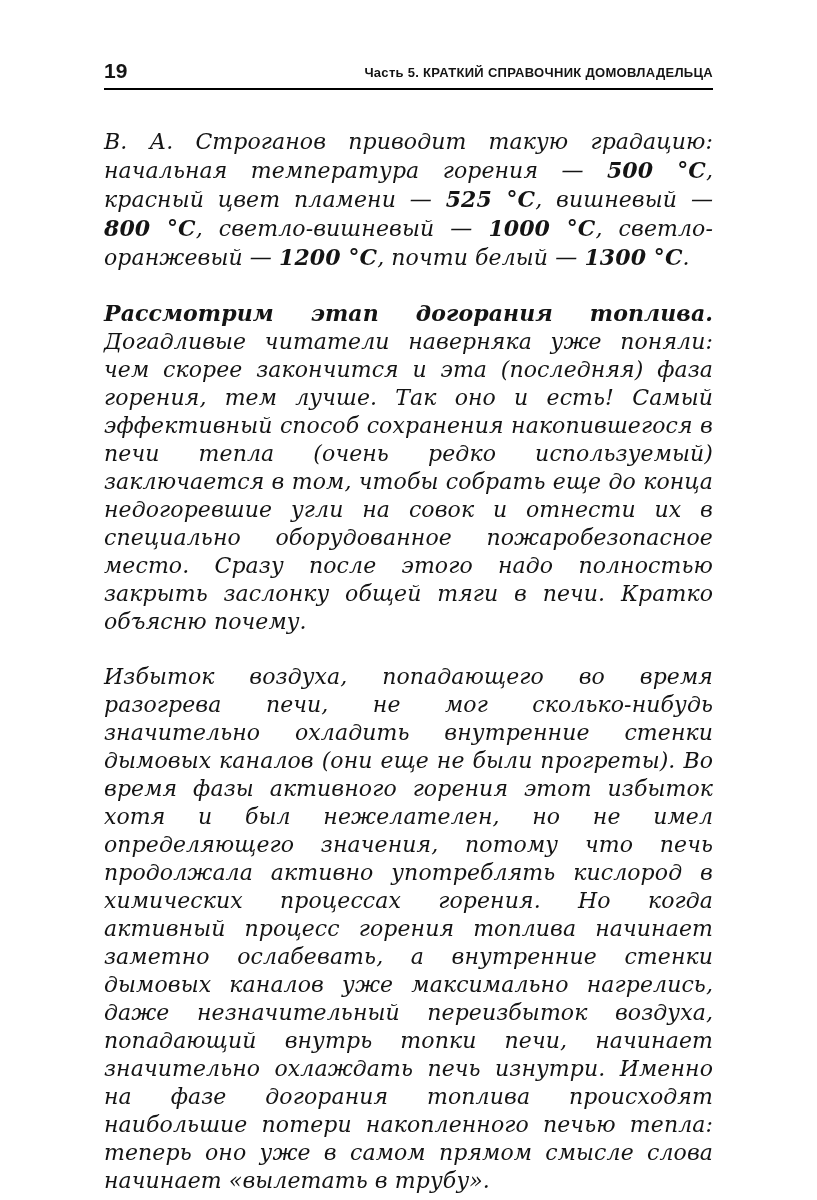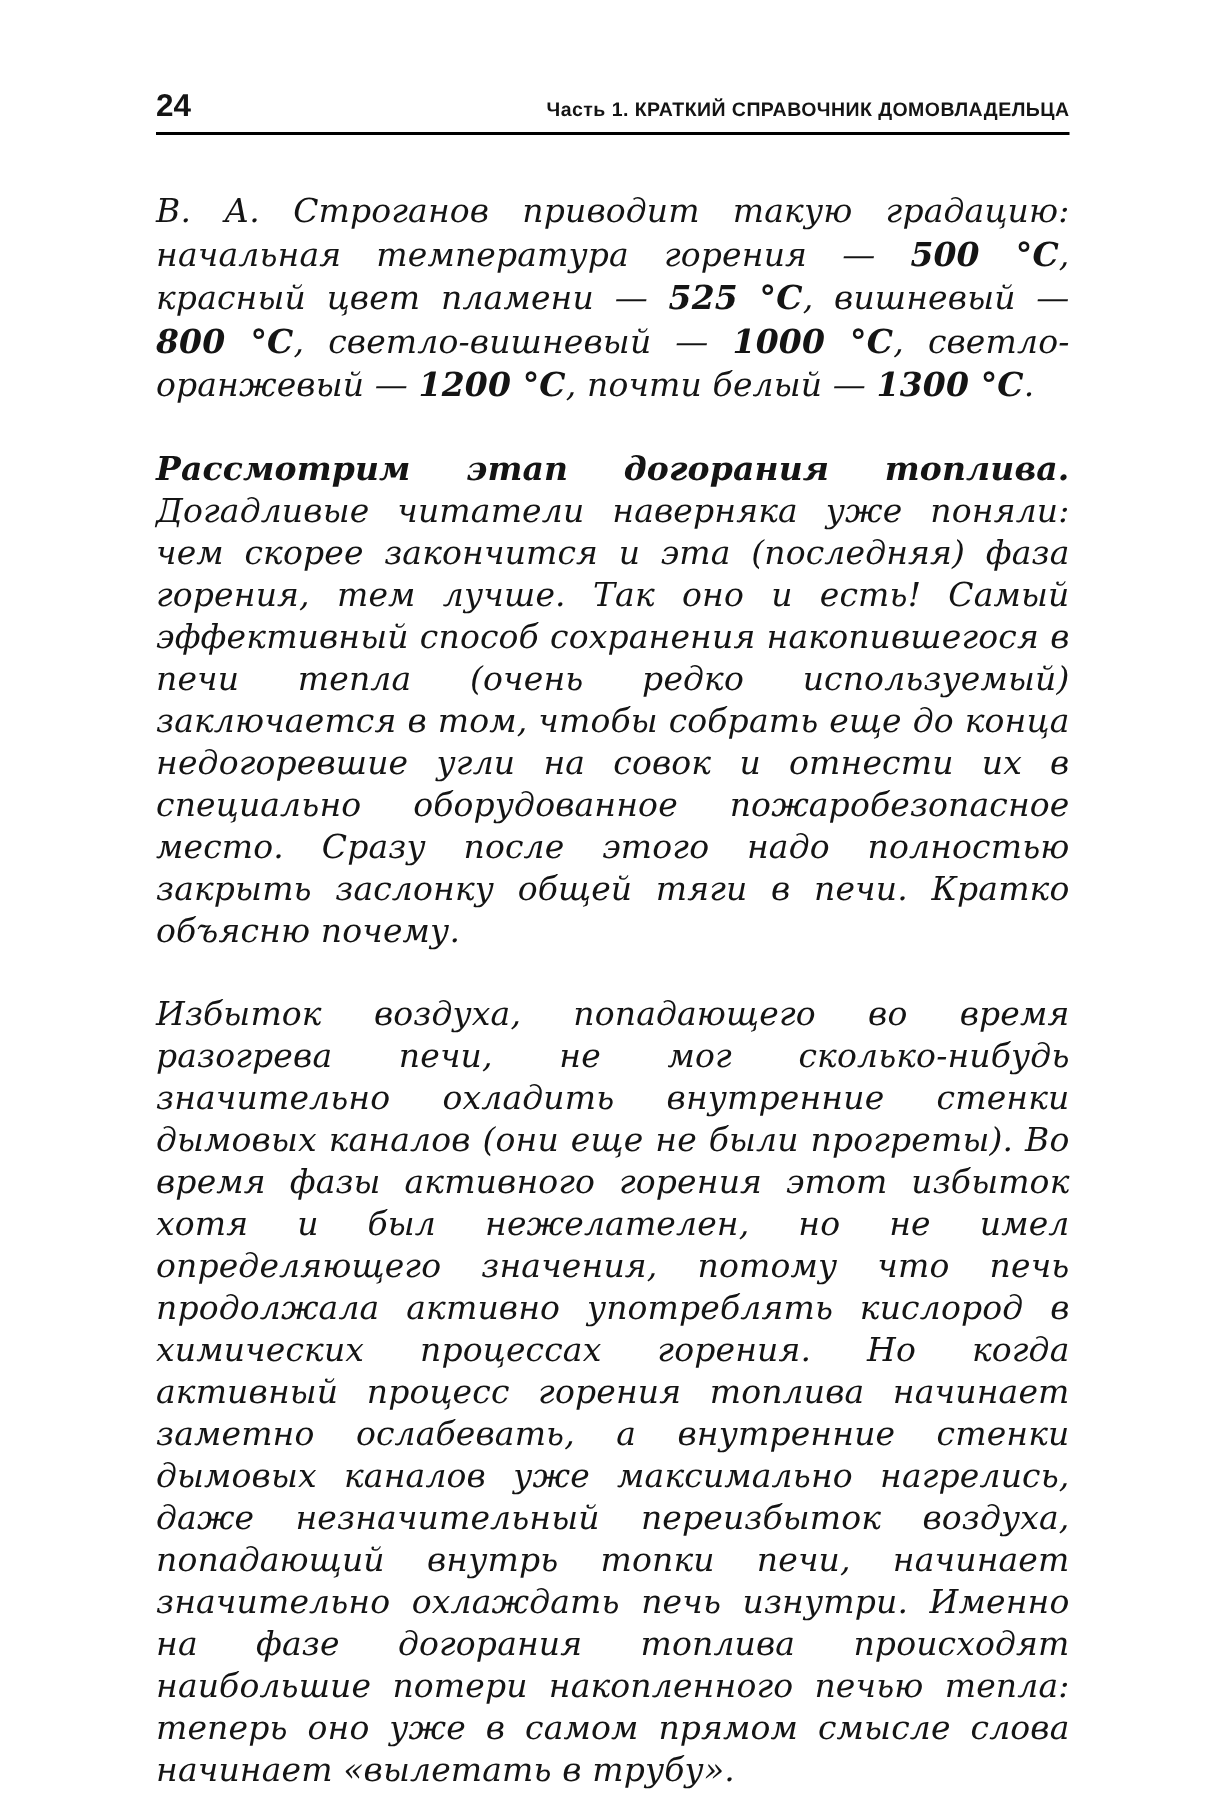--- a/index.html
+++ b/index.html
@@ -56,22 +56,22 @@
     }
     .b {
       font-weight: bold;
     }
   </style>
 </head>
 <body>
 
 <div class="page">
   <div class="header">
-    <span class="page-num">24</span>
-    <span class="header-title">Часть 1. КРАТКИЙ СПРАВОЧНИК ДОМОВЛАДЕЛЬЦА</span>
+    <span class="page-num">19</span>
+    <span class="header-title">Часть 5. КРАТКИЙ СПРАВОЧНИК ДОМОВЛАДЕЛЬЦА</span>
   </div>
   <div class="rule"></div>
   <div class="body-text">
       <p><span>В. А. Строганов приводит такую градацию: начальная температура горения — </span><span class="b">500 °С</span><span>, красный цвет пламени — </span><span class="b">525 °С</span><span>, вишневый — </span><span class="b">800 °С</span><span>, светло-вишневый — </span><span class="b">1000 °С</span><span>, светло-оранжевый — </span><span class="b">1200 °С</span><span>, почти белый — </span><span class="b">1300 °С</span><span>.</span></p>
       <p><span class="b">Рассмотрим этап догорания топлива.</span><span> Догадливые читатели наверняка уже поняли: чем скорее закончится и эта (последняя) фаза горения, тем лучше. Так оно и есть! Самый эффективный способ сохранения накопившегося в печи тепла (очень редко используемый) заключается в том, чтобы собрать еще до конца недогоревшие угли на совок и отнести их в специально оборудованное пожаробезопасное место. Сразу после этого надо полностью закрыть заслонку общей тяги в печи. Кратко объясню почему.</span></p>
       <p><span>Избыток воздуха, попадающего во время разогрева печи, не мог сколько-нибудь значительно охладить внутренние стенки дымовых каналов (они еще не были прогреты). Во время фазы активного горения этот избыток хотя и был нежелателен, но не имел определяющего значения, потому что печь продолжала активно употреблять кислород в химических процессах горения. Но когда активный процесс горения топлива начинает заметно ослабевать, а внутренние стенки дымовых каналов уже максимально нагрелись, даже незначительный переизбыток воздуха, попадающий внутрь топки печи, начинает значительно охлаждать печь изнутри. Именно на фазе догорания топлива происходят наибольшие потери накопленного печью тепла: теперь оно уже в самом прямом смысле слова начинает «вылетать в трубу».</span></p>
       <p><span>Именно фаза догорания топлива требует особого внимания и искусного умения — конечно, если у вас есть желание научиться по-настоящему экономно топить свою печь.</span></p>
     </div>
 </div>
 

